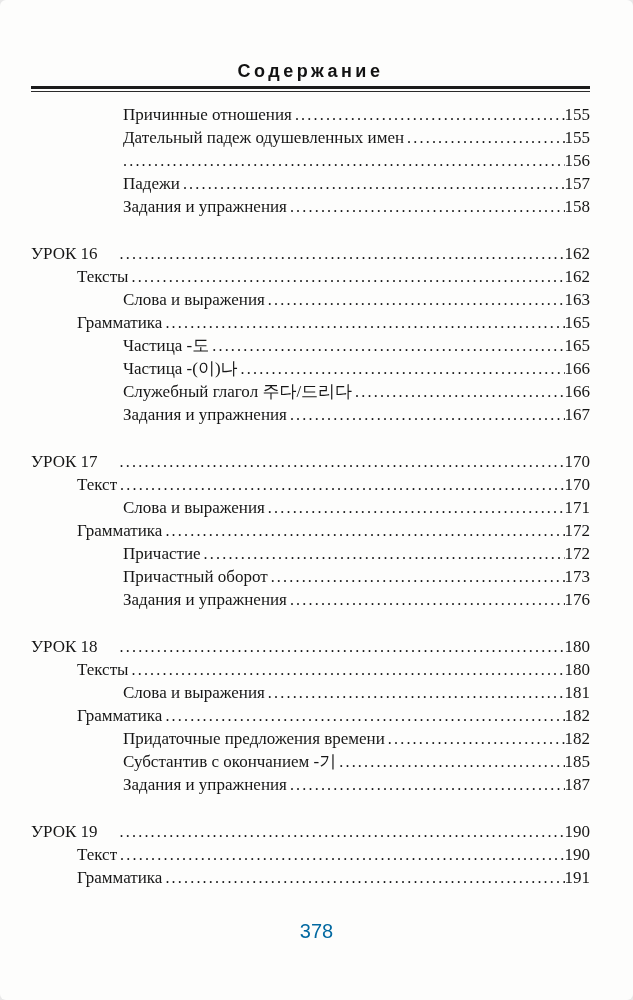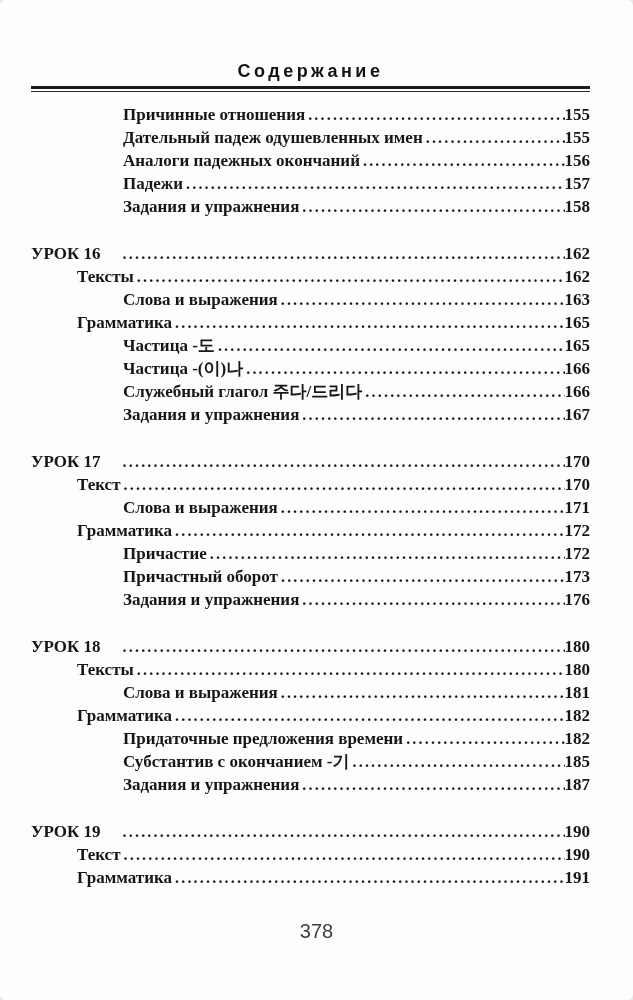--- a/index.html
+++ b/index.html
@@ -49,21 +49,20 @@
   }
   .toc-list {
     margin-top: 11px;
   }
   .toc-row {
     display: flex;
     align-items: baseline;
     font-size: 17px;
     line-height: 23px;
     white-space: nowrap;
-    font-weight: bold;
   }
   .toc-row.level-0 { padding-left: 0; }
   .toc-row.level-1 { padding-left: 46px; }
   .toc-row.level-2 { padding-left: 92px; }
   .toc-row.section-gap { margin-top: 24px; }
   .toc-row.level-0 .toc-label { padding-right: 22px; }
   .toc-label {
     flex: 0 0 auto;
     padding-right: 3px;
   }
@@ -83,21 +82,21 @@
     text-align: left;
   }
   .footer-page-number {
     position: absolute;
     top: 920px;
     left: 0;
     width: 100%;
     text-align: center;
     font-family: "Liberation Sans", "DejaVu Sans", sans-serif;
     font-size: 20px;
-    color: #404040;
+    color: #0369a1;
   }
 </style>
 </head>
 <body>
 
 <div class="page">
   <div class="content">
 
     <div class="header-title">Содержание</div>
 
@@ -114,21 +113,20 @@
     <span class="toc-page">155</span>
   </div>
 
   <div class="toc-row level-2">
     <span class="toc-label">Дательный падеж одушевленных имен</span>
     <span class="toc-dots"></span>
     <span class="toc-page">155</span>
   </div>
 
   <div class="toc-row level-2">
-    <span class="toc-label">Аналоги падежных окончаний</span>
     <span class="toc-dots"></span>
     <span class="toc-page">156</span>
   </div>
 
   <div class="toc-row level-2">
     <span class="toc-label">Падежи</span>
     <span class="toc-dots"></span>
     <span class="toc-page">157</span>
   </div>
 

